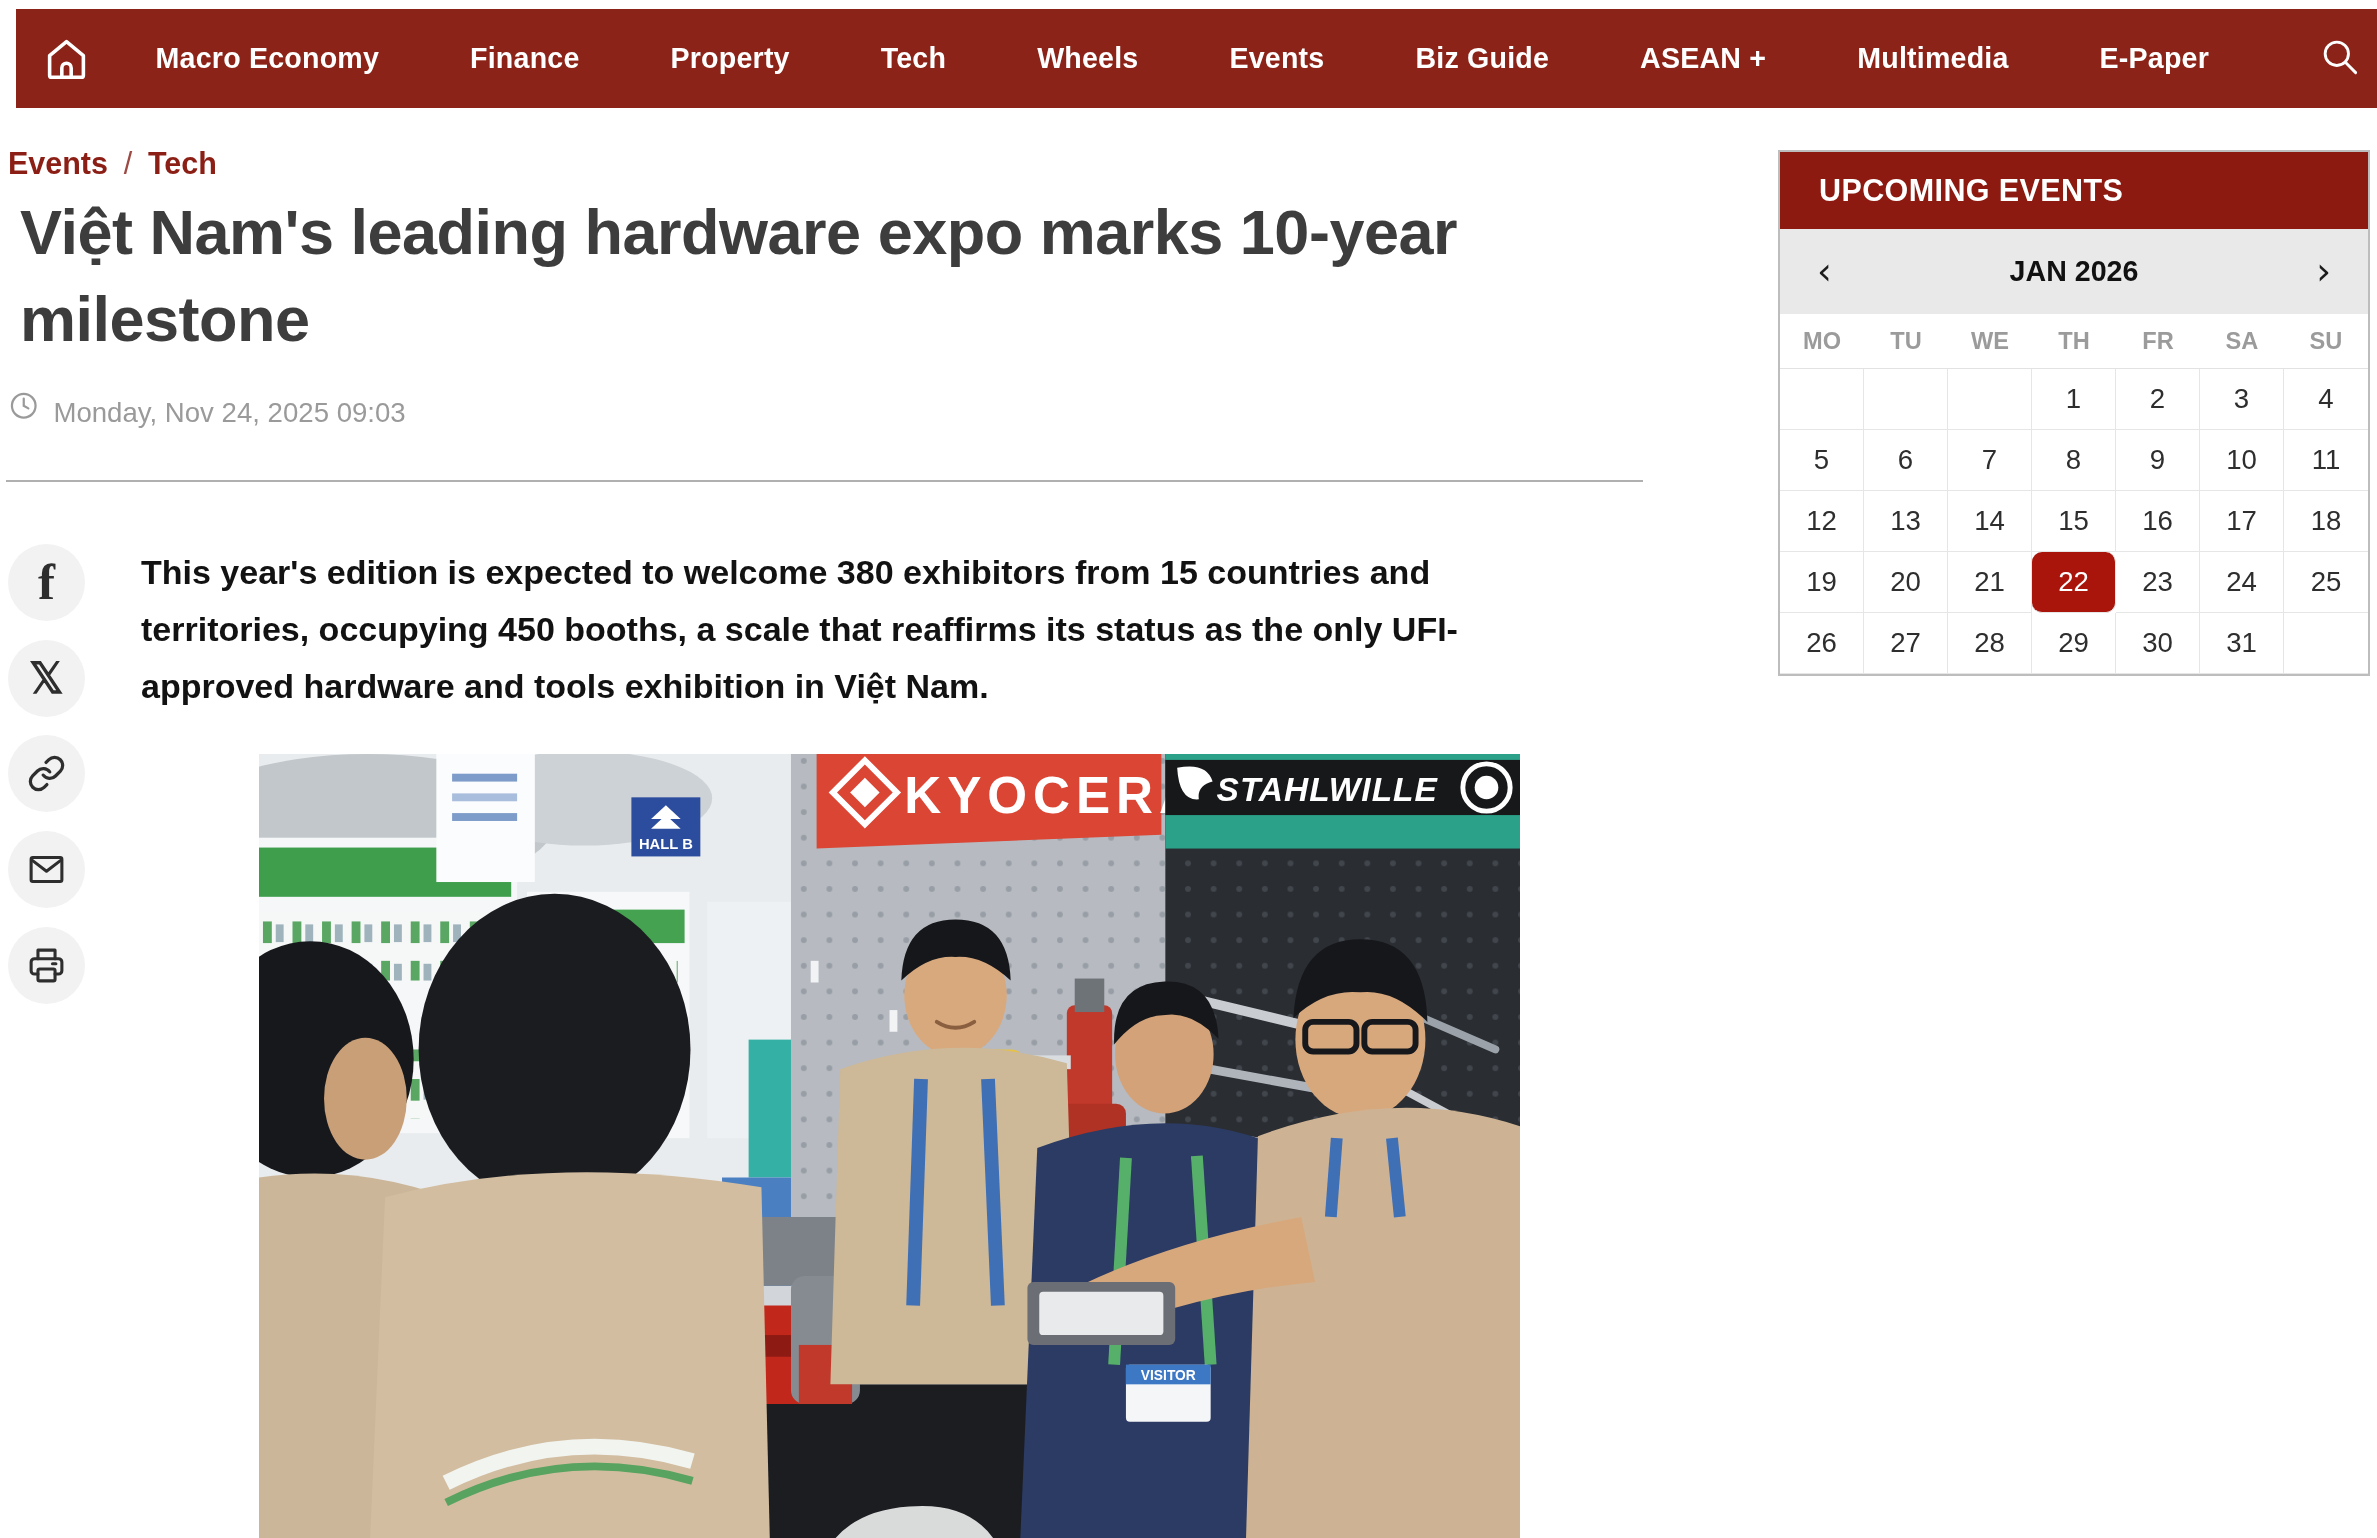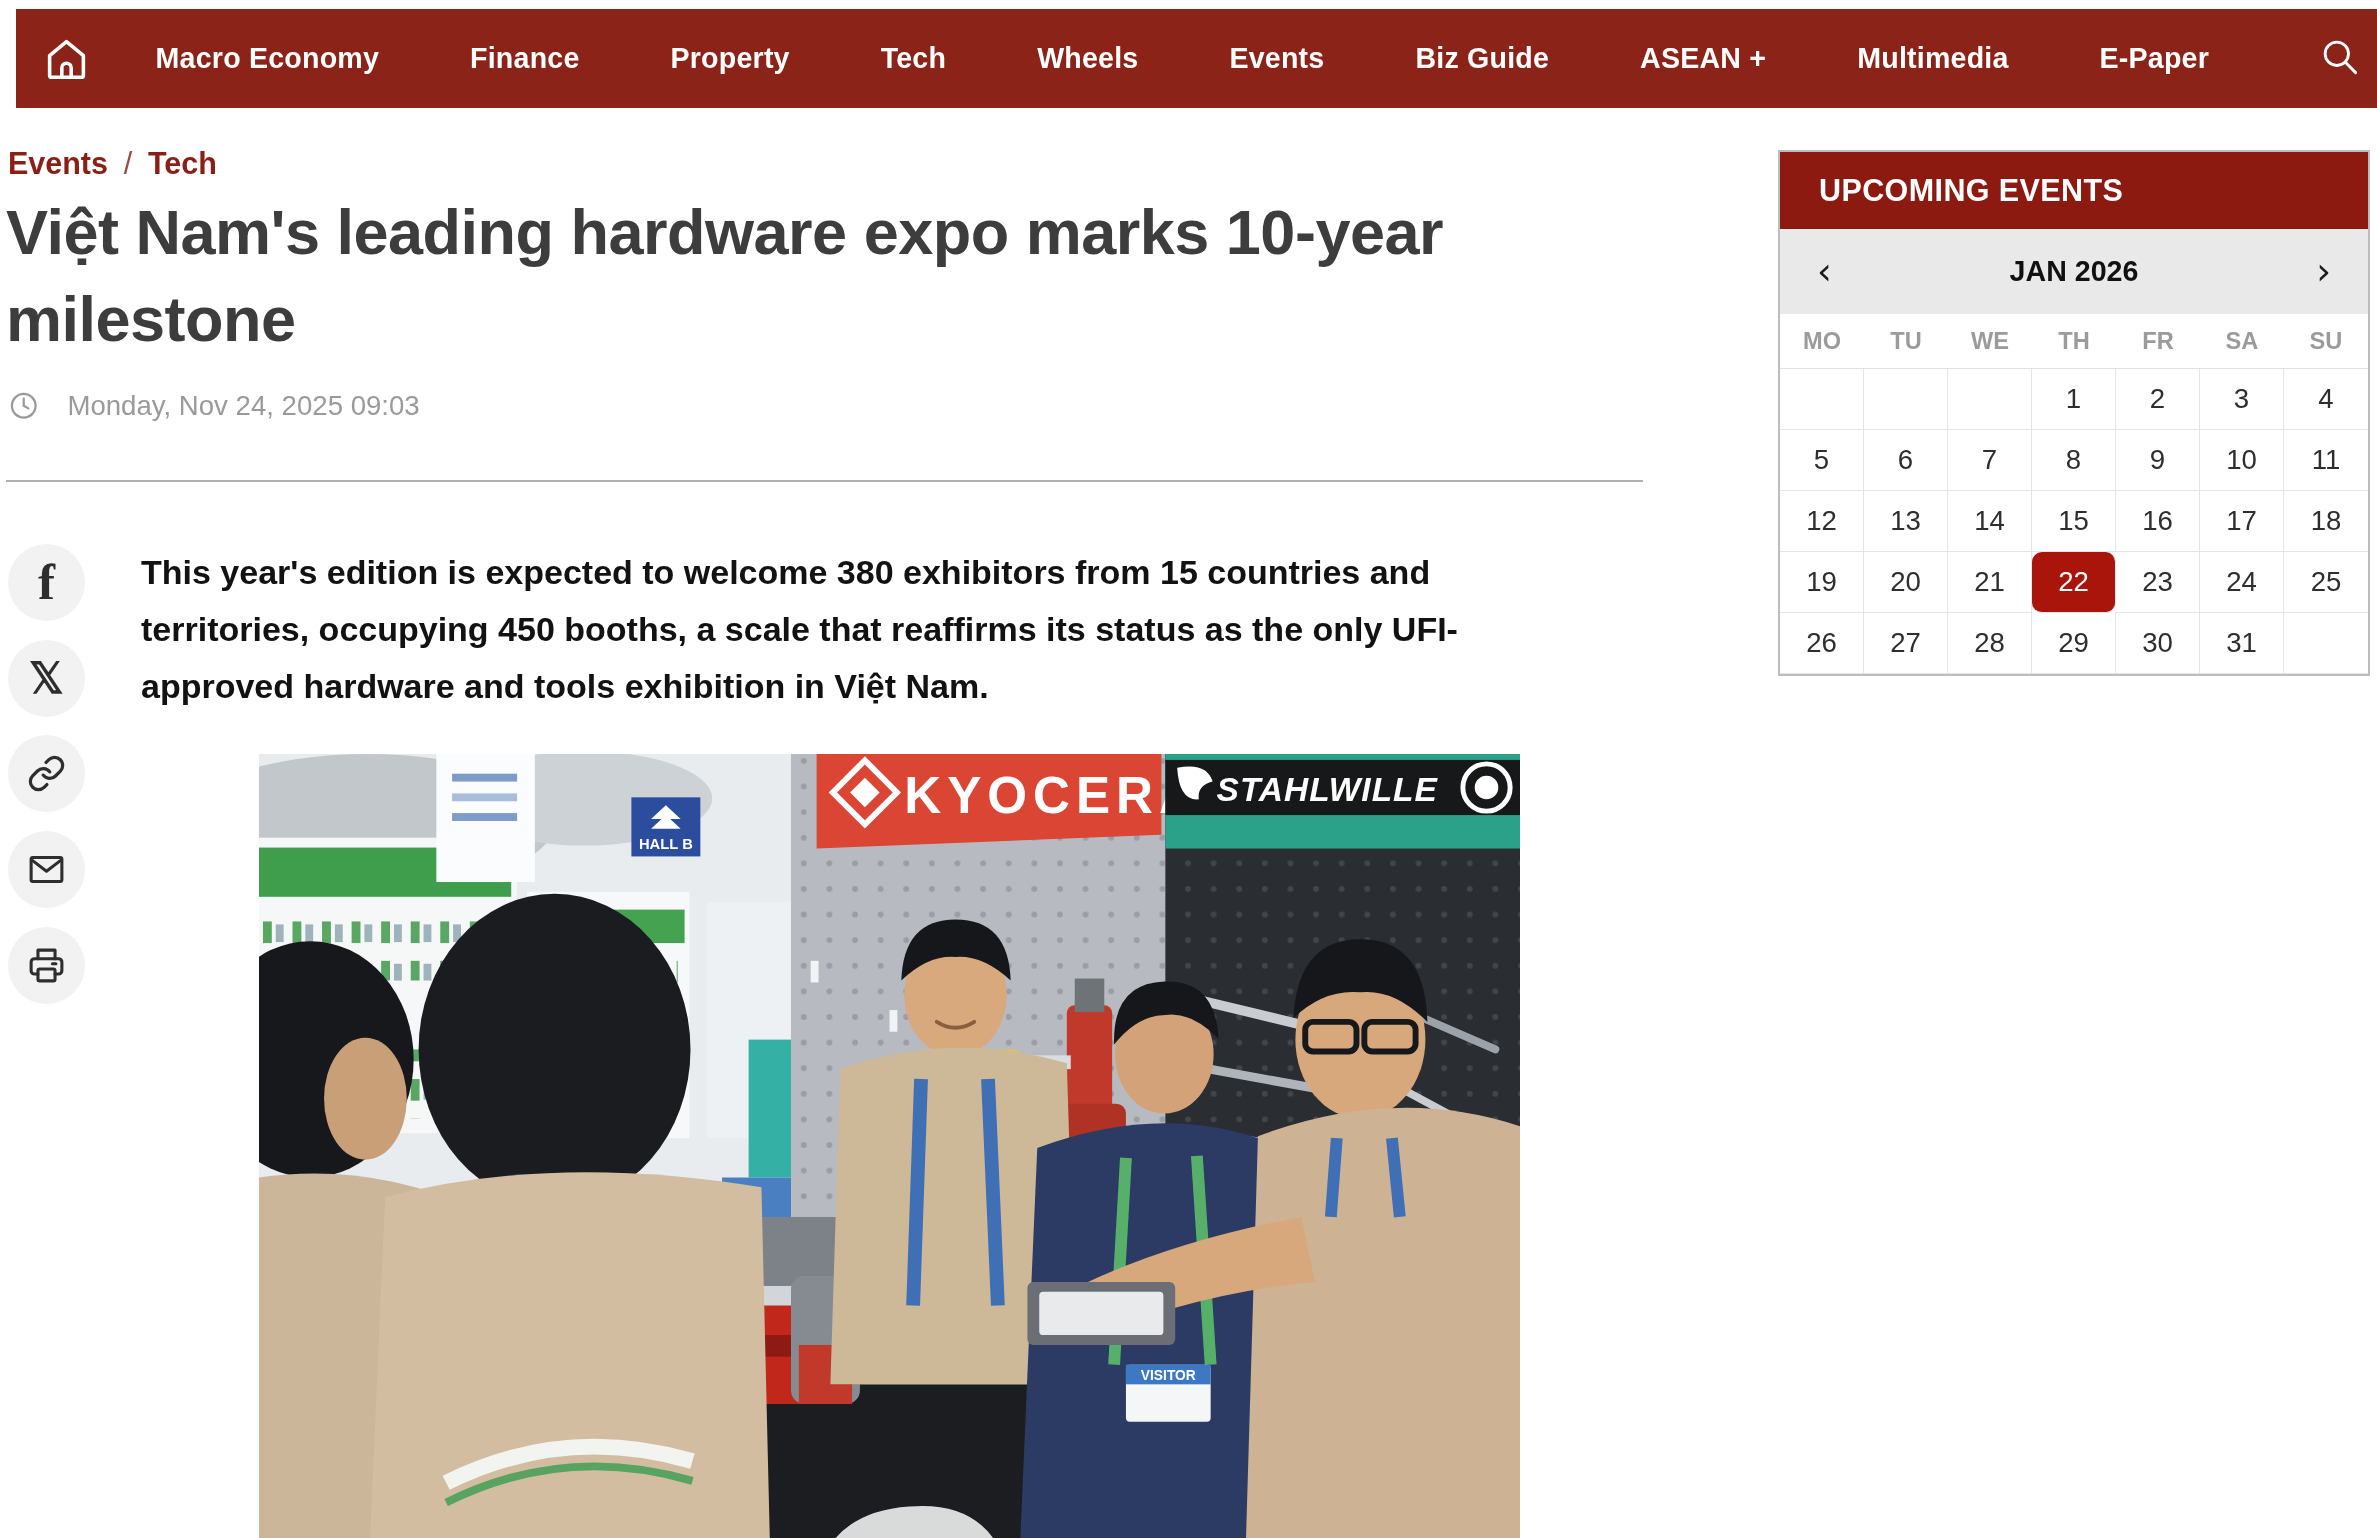--- a/index.html
+++ b/index.html
@@ -33,27 +33,27 @@
   
   .breadcrumb{
     position:absolute;left:7.9px;top:146px;
     font-size:30.5px;font-weight:700;color:var(--breadcrumb-red);
     display:flex;align-items:baseline;gap:15.8px;
   }
   .breadcrumb .sep{font-weight:400;color:#9c4a43;}
 
   
   .page-title{
-    position:absolute;left:6px;top:189px;width:1566px;
+    position:absolute;left:20px;top:189px;width:1566px;
     font-size:63px;line-height:87px;font-weight:700;color:var(--title-gray);
     letter-spacing:-0.5px;
   }
   .article-meta{
     position:absolute;left:7.9px;top:390px;
-    display:flex;align-items:flex-start;gap:28px;
+    display:flex;align-items:flex-end;gap:14px;
     color:var(--meta-gray);font-size:27.6px;
   }
   .divider{
     position:absolute;left:5.9px;top:480px;width:1637px;height:2px;background:#B0B0B0;
   }
 
   
   .share-col{position:absolute;left:7.9px;top:544px;display:flex;flex-direction:column;gap:18.7px;}
   .share-btn{
     width:77px;height:77px;border-radius:50%;background:#F2F2F3;

